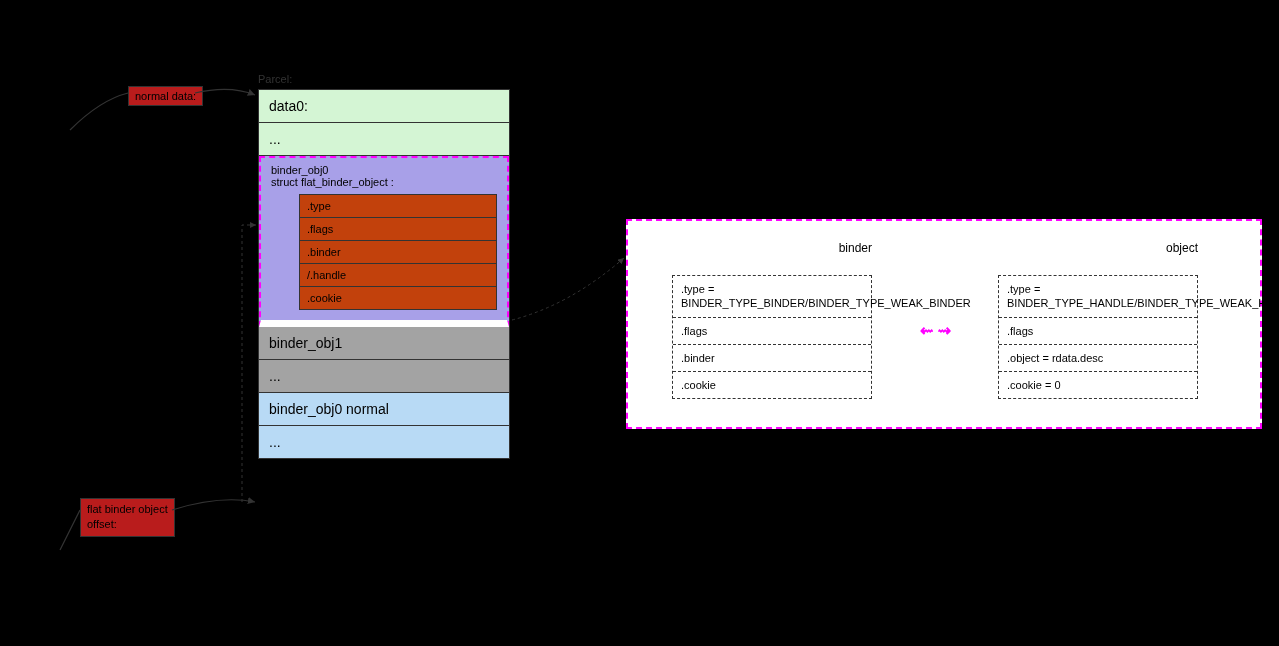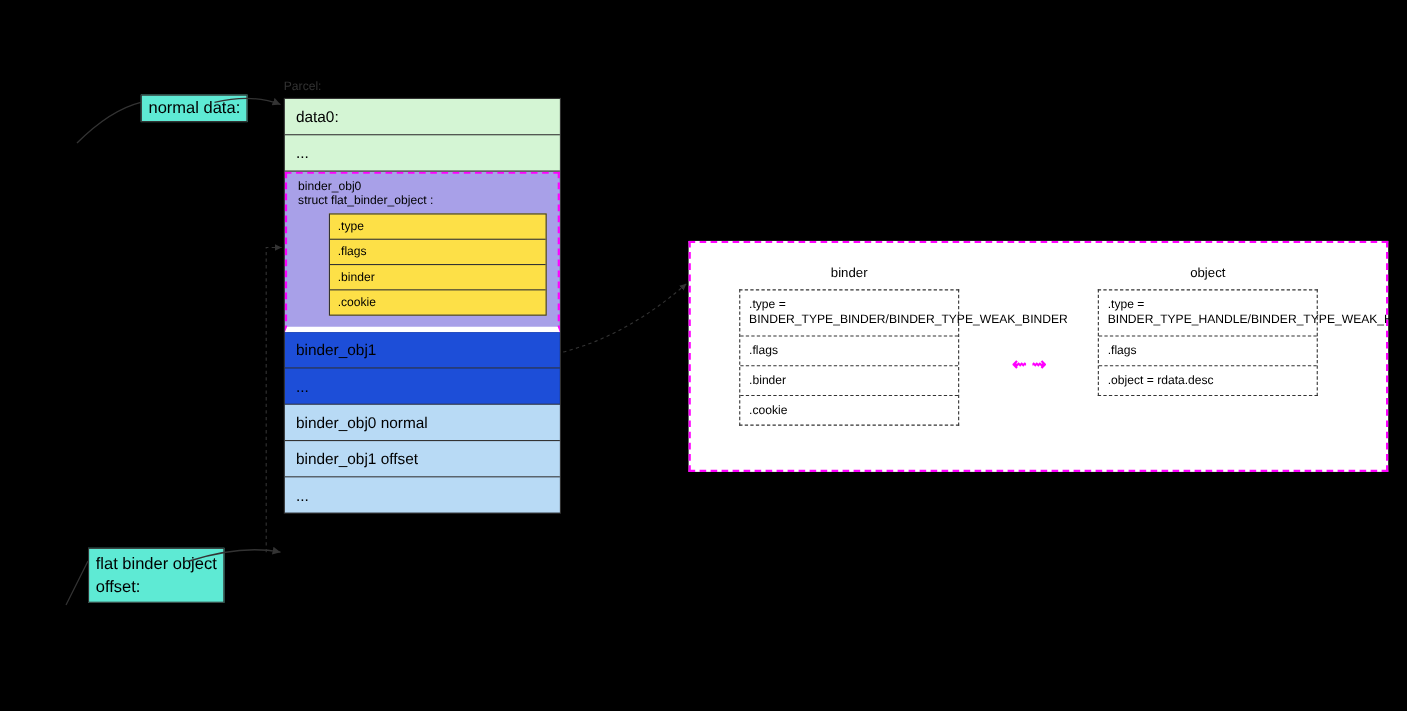--- a/index.html
+++ b/index.html
@@ -3,87 +3,88 @@
 <meta charset="utf-8">
 <style>
 *{box-sizing:border-box;margin:0;padding:0}
 body{background:#000;font-family:Arial,sans-serif;font-size:11px;color:#000;width:1279px;height:646px;position:relative}
 .canvas{position:relative;background:#000;width:1279px;height:646px}
 .parcel-label{position:absolute;left:258px;top:73px;color:#333;font-size:11px}
 .stack{position:absolute;left:258px;top:89px;width:252px;border:1px solid #333}
 .cell{border-bottom:1px solid #333;padding:8px 10px;font-size:14px;position:relative}
 .cell:last-child{border-bottom:none}
 .green{background:#d4f5d4}
-.purple{background:#1d4ed8}
+.purple{background:#a3a3a3}
 .blue{background:#b8daf5}
 .highlight{border:2px dashed #f0f}
 .binder-obj0{background:#a8a0e8;padding:6px 10px 10px}
-.inner-fields{background:#fde047;border:1px solid #333;margin-top:6px}
+.inner-fields{background:#c2410c;border:1px solid #333;margin-top:6px}
 .inner-field{border-bottom:1px solid #333;padding:5px 7px;font-size:11px}
 .inner-field:last-child{border-bottom:none}
-.side-label{position:absolute;background:#5eead4;border:1px solid #333;padding:3px 6px;font-size:15px}
+.side-label{position:absolute;background:#b91c1c;border:1px solid #333;padding:3px 6px;font-size:11px}
 .side-normal{left:128px;top:86px}
 .side-flat{left:80px;top:498px;text-align:left;line-height:1.4}
 .detail-box{position:absolute;left:626px;top:219px;width:636px;height:210px;background:#fff;border:2px dashed #f0f}
 .detail-col{position:absolute;top:20px;width:200px}
 .col1{left:44px}
 .col2{left:370px}
-.col-title{text-align:center;font-size:12px;margin-bottom:8px}
+.col-title{text-align:right;font-size:12px;margin-bottom:20px}
 .dashed-box{border:1px dashed #333}
 .dashed-field{border-bottom:1px dashed #333;padding:6px 8px;font-size:11px;line-height:1.3}
 .dashed-field:last-child{border-bottom:none}
 .double-arrow{position:absolute;left:292px;top:100px;color:#f0f;font-size:16px;font-weight:bold}
 svg.overlay{position:absolute;left:0;top:0;pointer-events:none}
 </style>
 </head>
 <body>
 <div class="canvas">
 
 <div class="parcel-label">Parcel:</div>
 
 <div class="side-label side-normal">normal data:</div>
 <div class="side-label side-flat"><span style="white-space:pre-line">flat binder object
 offset:</span></div>
 
 <div class="stack">
   <div class="cell green">data0:</div>
   <div class="cell green">...</div>
-  <div class="binder-obj0 highlight" style="border-bottom:5px solid #ffffff">
+  <div class="binder-obj0 highlight" style="border-bottom:7px solid #ffffff">
     <div>binder_obj0</div>
     <div>struct flat_binder_object :</div>
     <div class="inner-fields" style="margin-left:28px">
       <div class="inner-field">.type</div>
       <div class="inner-field">.flags</div>
       <div class="inner-field">.binder</div>
+      <div class="inner-field">/.handle</div>
       <div class="inner-field">.cookie</div>
     </div>
   </div>
   <div class="cell purple">binder_obj1</div>
   <div class="cell purple">...</div>
   <div class="cell blue">binder_obj0 normal</div>
-  <div class="cell blue">binder_obj1 offset</div>
   <div class="cell blue">...</div>
 </div>
 
 <div class="detail-box">
   <div class="detail-col col1">
     <div class="col-title">binder</div>
     <div class="dashed-box">
       <div class="dashed-field">.type = BINDER_TYPE_BINDER/BINDER_TYPE_WEAK_BINDER</div>
       <div class="dashed-field">.flags</div>
       <div class="dashed-field">.binder</div>
       <div class="dashed-field">.cookie</div>
     </div>
   </div>
   <div class="detail-col col2">
     <div class="col-title">object</div>
     <div class="dashed-box">
       <div class="dashed-field">.type = BINDER_TYPE_HANDLE/BINDER_TYPE_WEAK_HANDLE</div>
       <div class="dashed-field">.flags</div>
       <div class="dashed-field">.object = rdata.desc</div>
+      <div class="dashed-field">.cookie = 0</div>
     </div>
   </div>
   <div class="double-arrow">⇜&nbsp;⇝</div>
 </div>
 
 <svg class="overlay" width="1279" height="646">
   <defs>
     <marker id="arrow" markerWidth="8" markerHeight="8" refX="6" refY="3" orient="auto">
       <path d="M0,0 L6,3 L0,6 Z" fill="#333"></path>
     </marker>

